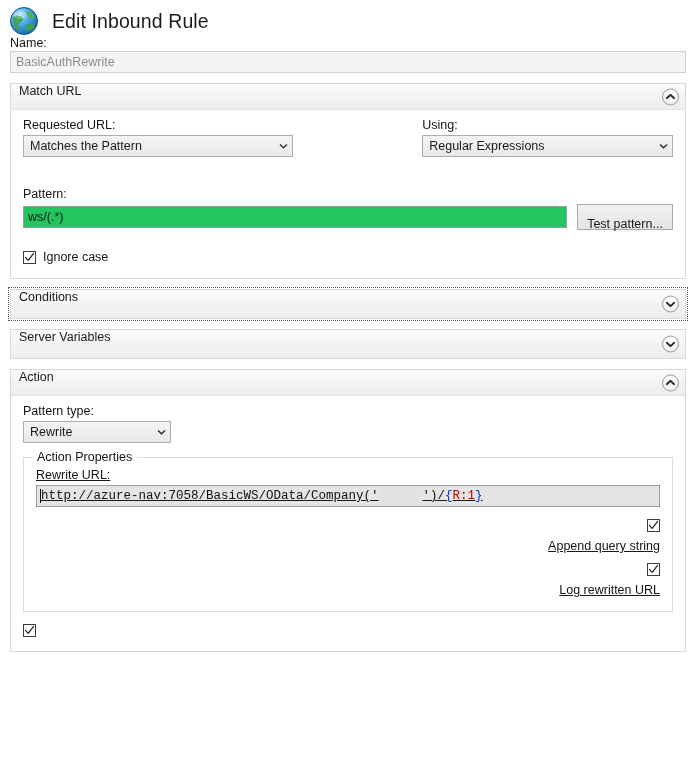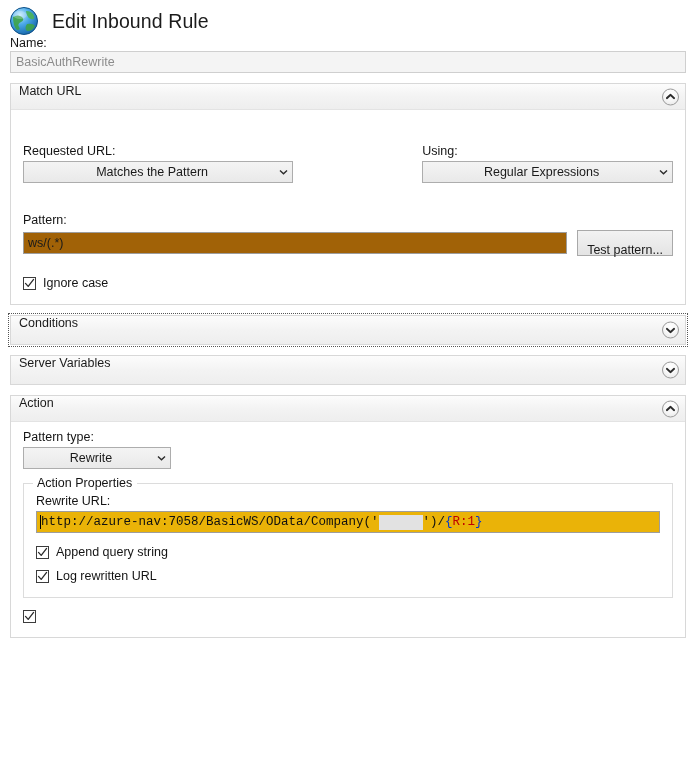--- a/index.html
+++ b/index.html
@@ -115,21 +115,20 @@
   
   .field-label {
     font-size: 12.5px;
     color: #141414;
     margin-bottom: 3px;
     display: block;
   }
   .row-2col {
     display: flex;
     gap: 12px;
-    margin-top: 26px;
   }
   .col-left { width: 278px; }
   .col-right { margin-left: 117px; width: 258px; }
 
   .combo {
     position: relative;
     height: 22px;
     border: 1px solid #adadad;
     background: linear-gradient(to bottom, #f4f4f4 0%, #e9e9e9 100%);
     box-sizing: border-box;
@@ -137,33 +136,32 @@
     align-items: center;
     cursor: pointer;
   }
   .combo .combo-text {
     padding-left: 6px;
     font-size: 12.5px;
     color: #1a1a1a;
     flex: 1;
     white-space: nowrap;
     overflow: hidden;
-    text-align: center;
   }
   .combo .combo-arrow {
     width: 18px;
     display: flex;
     align-items: center;
     justify-content: center;
   }
 
   .textbox {
     height: 22px;
     border: 1px solid #9d9d9d;
-    background: #a16207;
+    background: #22c55e;
     box-sizing: border-box;
     display: flex;
     align-items: center;
     padding: 0 4px;
     font-size: 12.5px;
     color: #1a1a1a;
     overflow: hidden;
   }
 
   .btn {
@@ -211,36 +209,37 @@
     color: #141414;
   }
 
   
   .groupbox {
     margin-top: 14px;
     border: 1px solid #dcdcdc;
     border-radius: 0;
     padding: 6px 12px 12px 12px;
     position: relative;
+    text-decoration: underline;
   }
   .groupbox > .gb-title {
     position: absolute;
     top: -8px;
     left: 9px;
     background: #ffffff;
     padding: 0 5px 0 4px;
     font-size: 12.5px;
     color: #141414;
   }
 
   
   .mono-box {
     height: 22px;
     border: 1px solid #9d9d9d;
-    background: #eab308;
+    background: #e5e5e5;
     box-sizing: border-box;
     display: flex;
     align-items: center;
     padding: 0 3px;
     font-family: "Liberation Mono", monospace;
     font-size: 12.5px;
     white-space: nowrap;
     overflow: hidden;
   }
   .caret {
@@ -255,21 +254,21 @@
   .mono-token { color: #c00000; }
   .redacted {
     display: inline-block;
     width: 44px;
     height: 15px;
     background: #e2e2e2;
     vertical-align: middle;
   }
 
   .action-checks { margin-top: 12px; }
-  .action-checks .cbx-row { margin-bottom: 10px; }
+  .action-checks .cbx-row { margin-bottom: 10px; flex-direction: column; }
   .action-checks .cbx-row:last-child { margin-bottom: 2px; }
 
   .stop-row {
     margin: 12px 0 0 12px;
   }
 </style>
 </head>
 <body>
 
 <div class="page-header">

